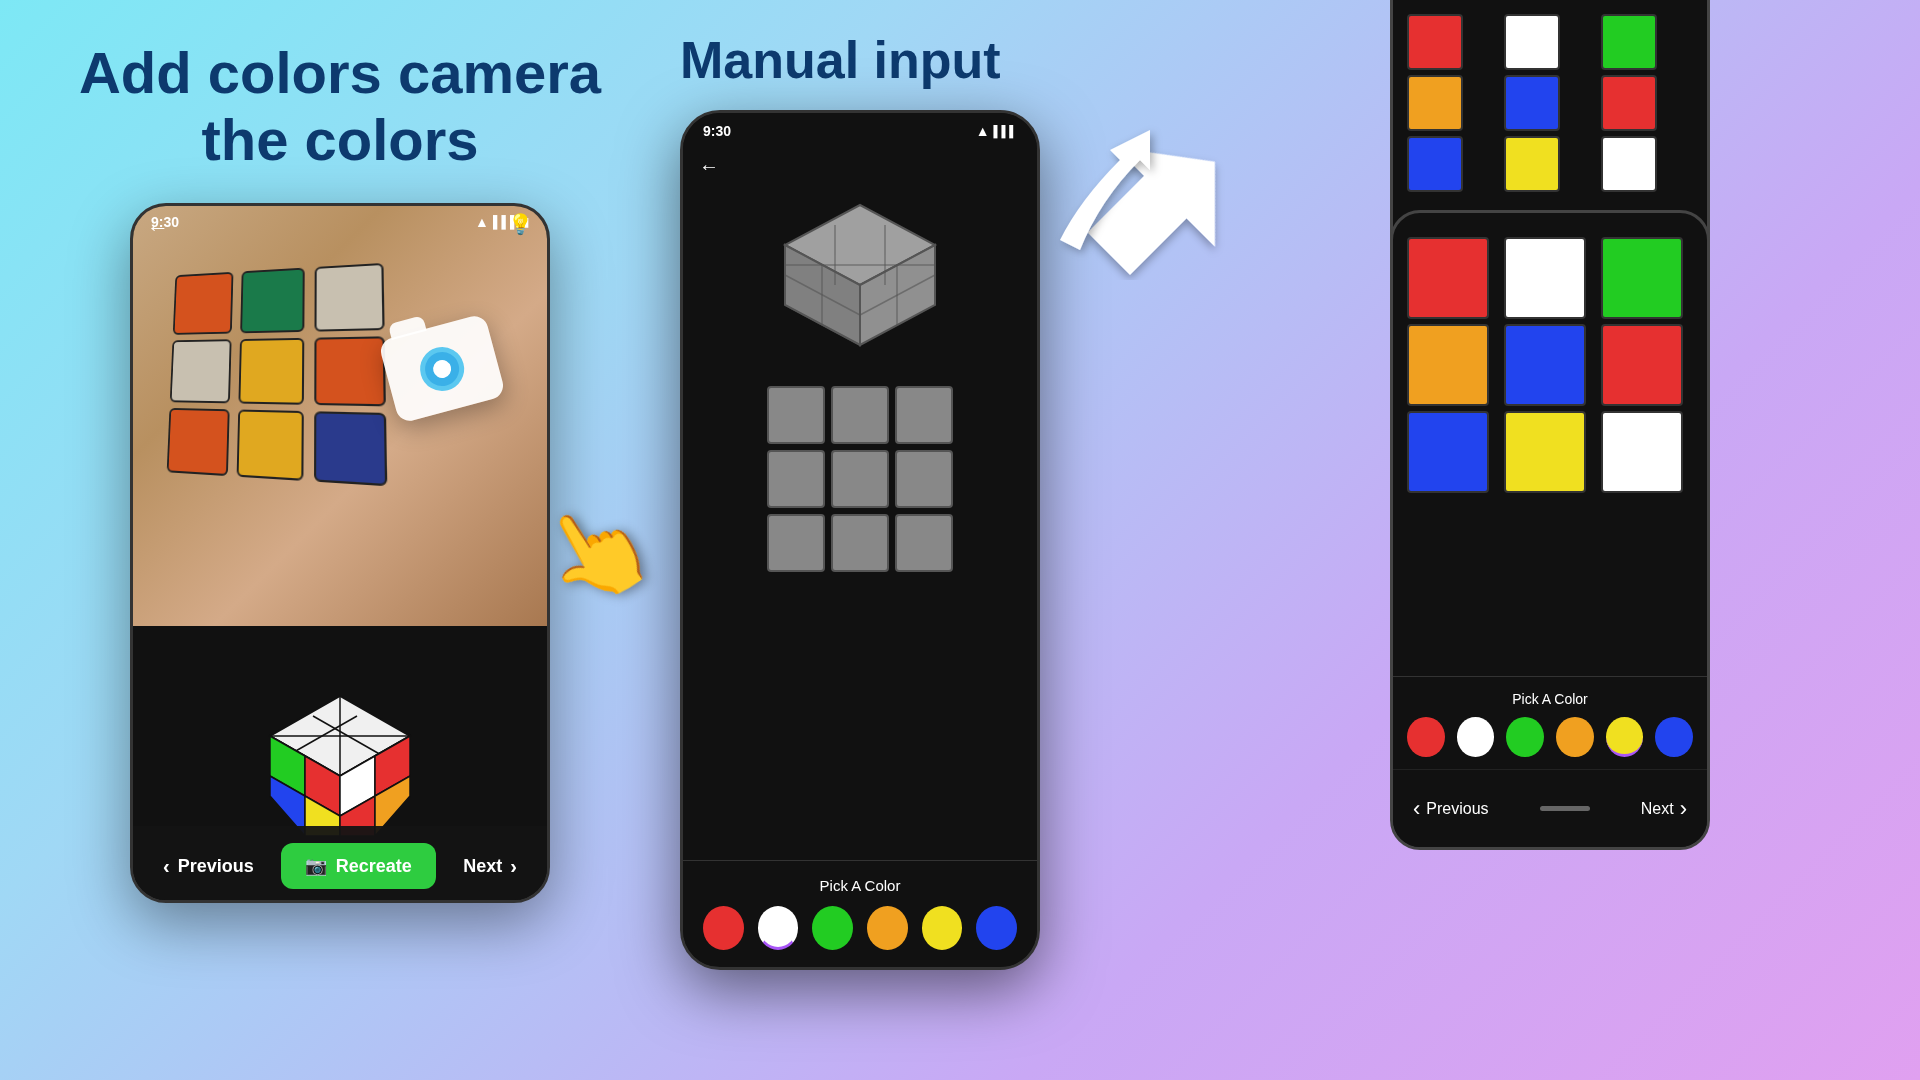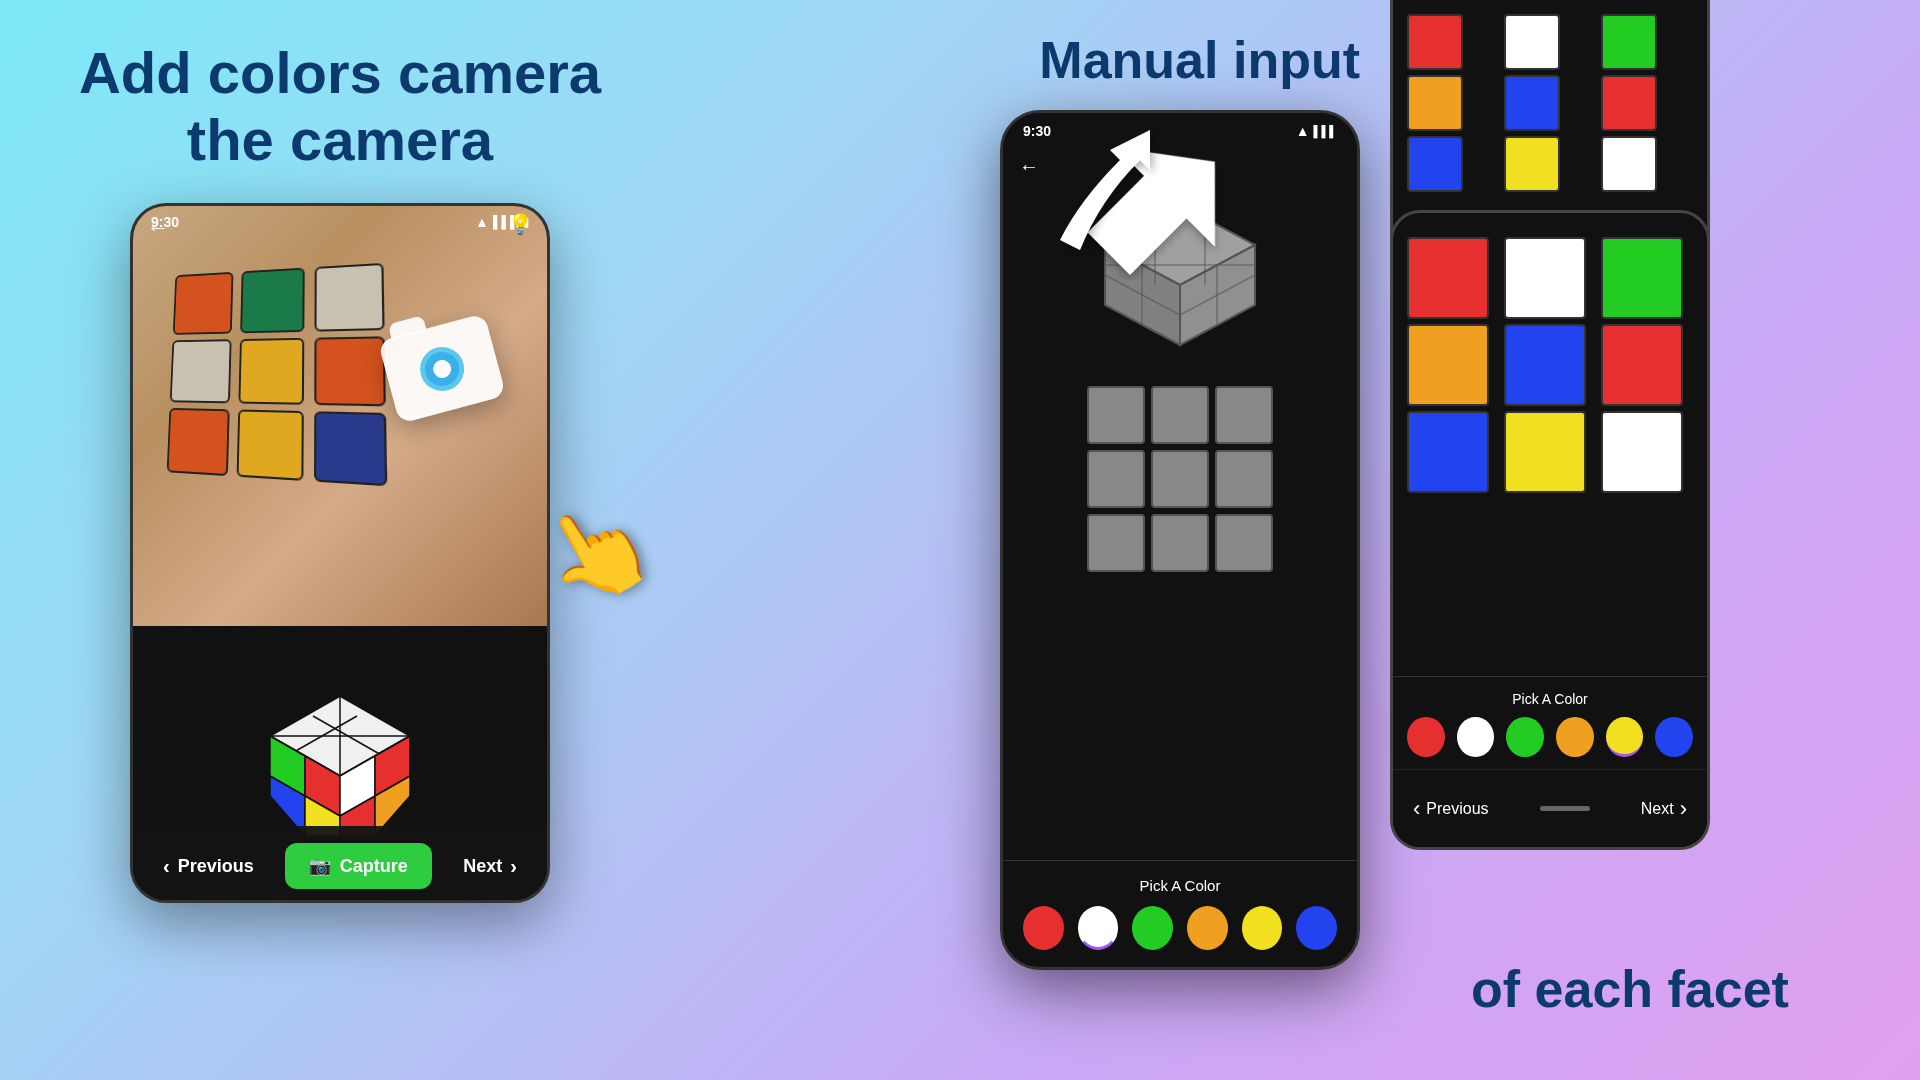--- a/index.html
+++ b/index.html
@@ -216,21 +216,21 @@
 
     
     .middle-section {
       position: absolute;
       left: 680px;
       top: 0;
       width: 680px;
       height: 1080px;
       display: flex;
       flex-direction: column;
-      align-items: flex-end;
+      align-items: flex-start;
       padding-top: 30px;
     }
 
     .middle-title {
       font-size: 52px;
       font-weight: 700;
       color: #0d3a6e;
       text-align: center;
       margin-bottom: 20px;
     }
@@ -342,21 +342,21 @@
       margin: auto;
     }
 
   </style>
 </head>
 <body>
 
 <div class="left-section">
   <div class="left-title">
     <span>Add colors camera</span><br>
-    <span>the camera</span>
+    <span>the colors</span>
   </div>
 
   <div class="phone-left">
 
     <div class="phone-camera-view">
 
       <div class="phone-status-bar">
         <span>9:30</span>
         <div class="status-icons">
           <span>▲</span>
@@ -420,21 +420,21 @@
         <polygon points="125,110 160,90 160,110 125,150" fill="#f0a020" stroke="#111" stroke-width="1.5"></polygon>
       </svg>
 
       <div class="phone-nav-bar">
         <div class="nav-btn">
           <span style="font-size:20px">‹</span>
           <span>Previous</span>
         </div>
         <div class="nav-btn nav-btn-capture">
           <span style="font-size:18px">📷</span>
-          <span>Capture</span>
+          <span>Recreate</span>
         </div>
         <div class="nav-btn">
           <span>Next</span>
           <span style="font-size:20px">›</span>
         </div>
       </div>
     </div>
   </div>
 </div>
 
@@ -574,15 +574,14 @@
       <div style="width:50px;height:5px;background:#666;border-radius:3px;"></div>
       <div style="display:flex;align-items:center;gap:6px;color:white;font-size:16px;cursor:pointer;">
         <span>Next</span>
         <span style="font-size:22px;">›</span>
       </div>
     </div>
   </div>
 
   <div class="bottom-right-text">
     <br>
-    <span>of each facet</span>
   </div>
 </div>
 
 </body></html>

